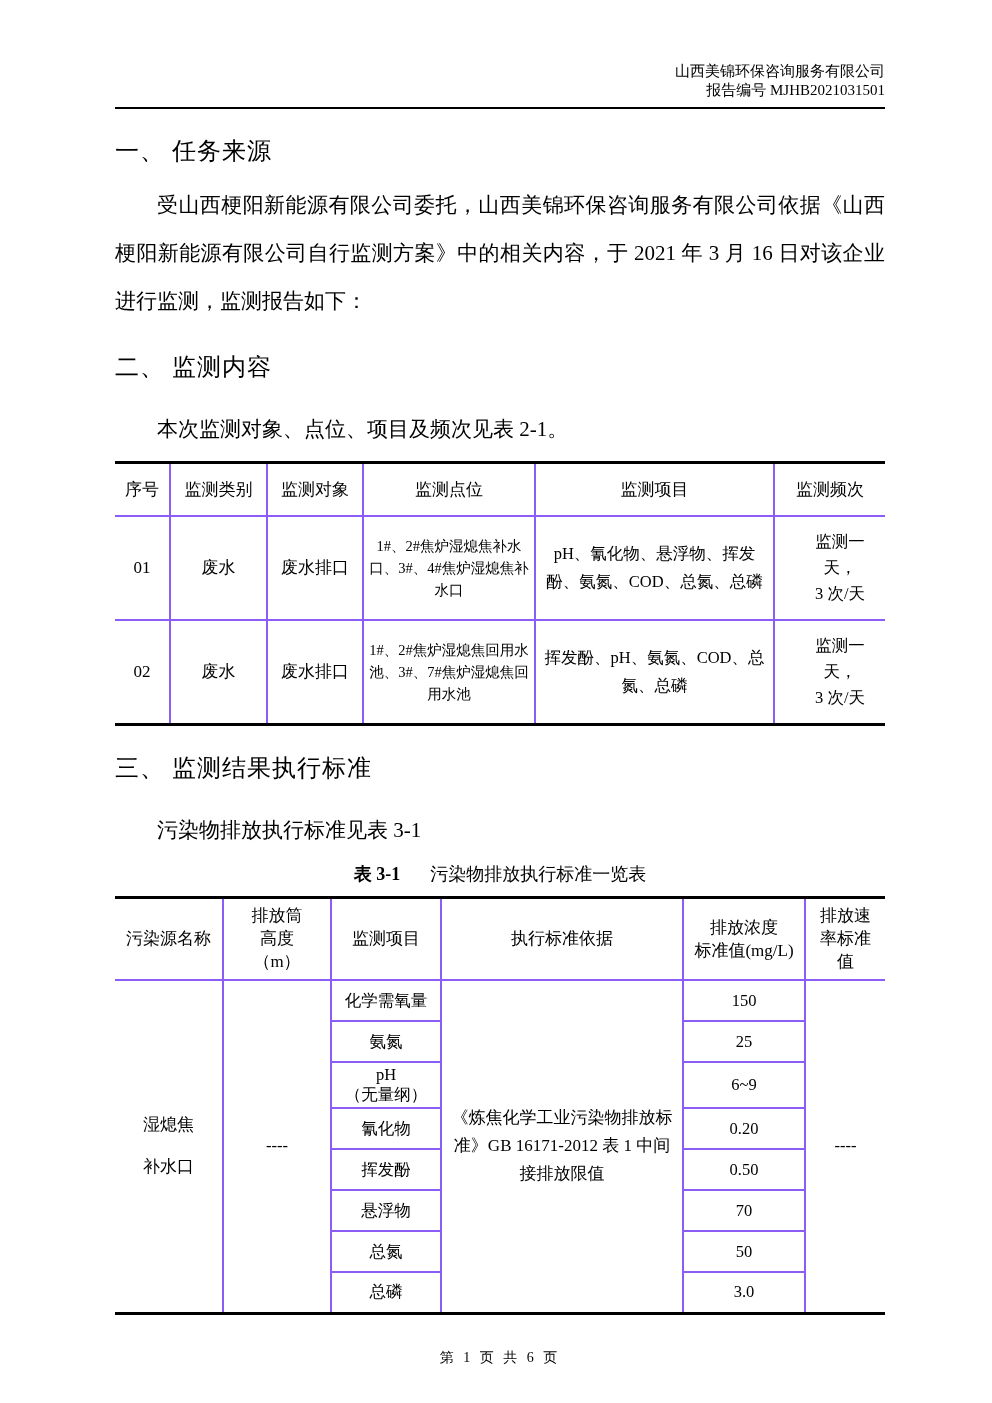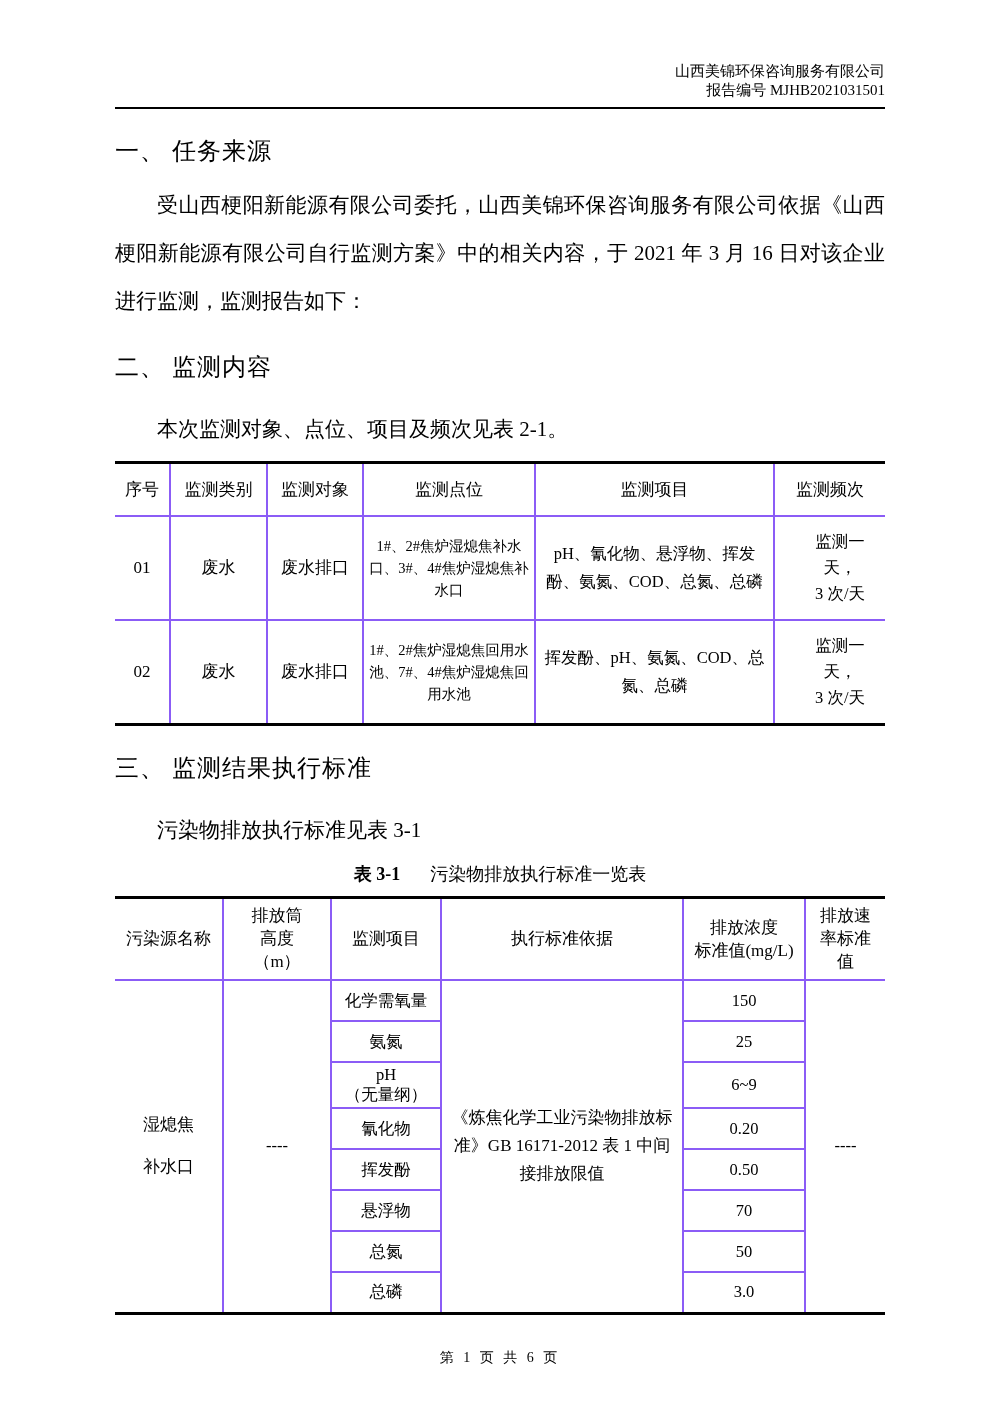--- a/index.html
+++ b/index.html
@@ -125,21 +125,21 @@
         <td>废水排口</td>
         <td class="cell-point">1#、2#焦炉湿熄焦补水口、3#、4#焦炉湿熄焦补水口</td>
         <td class="cell-items">pH、氰化物、悬浮物、挥发酚、氨氮、COD、总氮、总磷</td>
         <td class="cell-freq ml">监测一天，
 3 次/天</td>
       </tr>
       <tr>
         <td>02</td>
         <td>废水</td>
         <td>废水排口</td>
-        <td class="cell-point">1#、2#焦炉湿熄焦回用水池、7#、4#焦炉湿熄焦回用水池</td>
+        <td class="cell-point">1#、2#焦炉湿熄焦回用水池、3#、7#焦炉湿熄焦回用水池</td>
         <td class="cell-items">挥发酚、pH、氨氮、COD、总氮、总磷</td>
         <td class="cell-freq ml">监测一天，
 3 次/天</td>
       </tr>
     </tbody>
   </table>
 
   <div class="section-title">三、 监测结果执行标准</div>
   <div class="para single">污染物排放执行标准见表 3-1</div>
 

